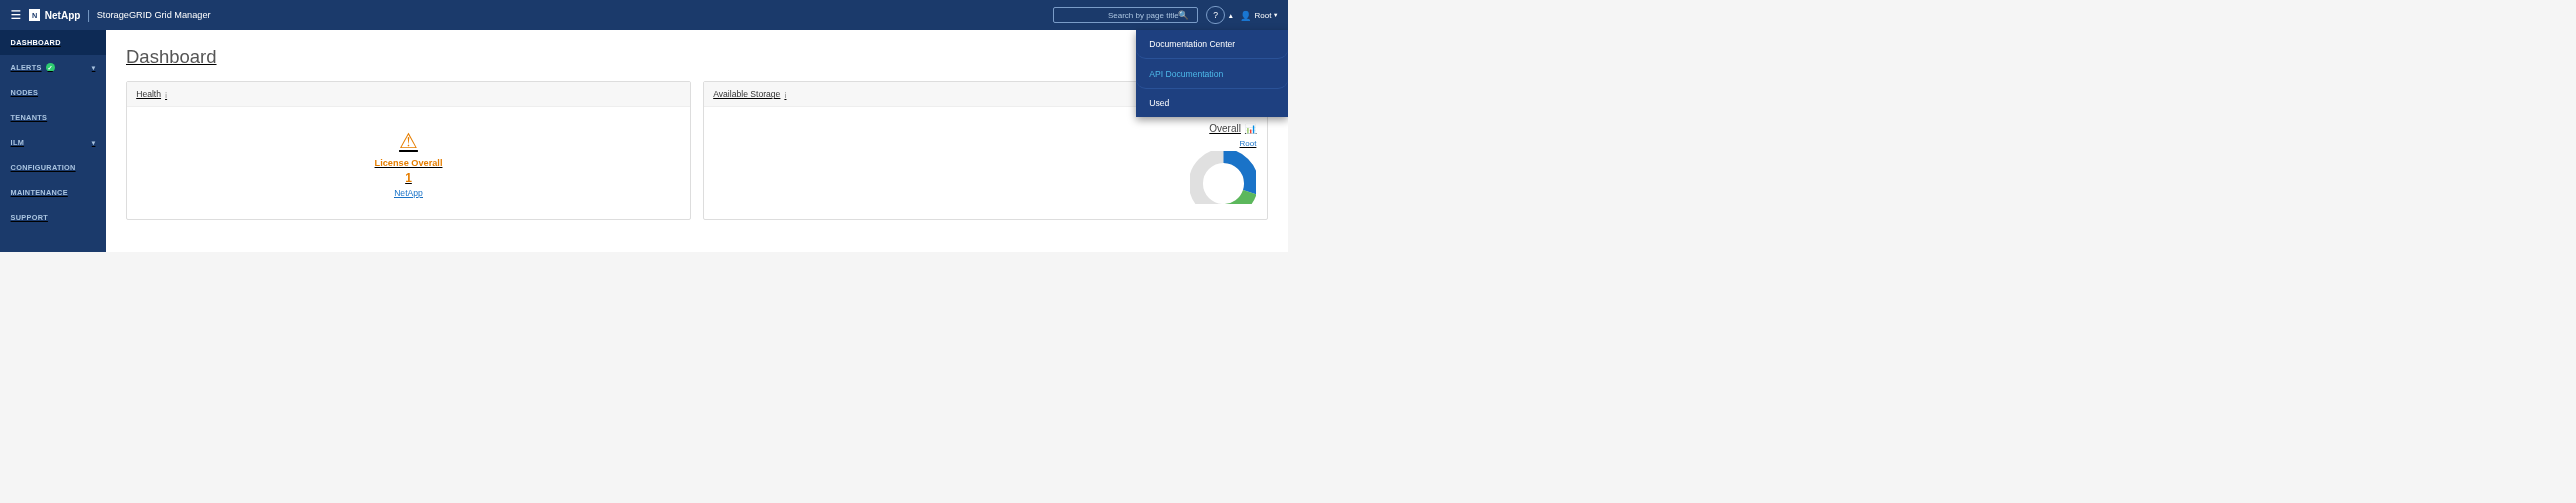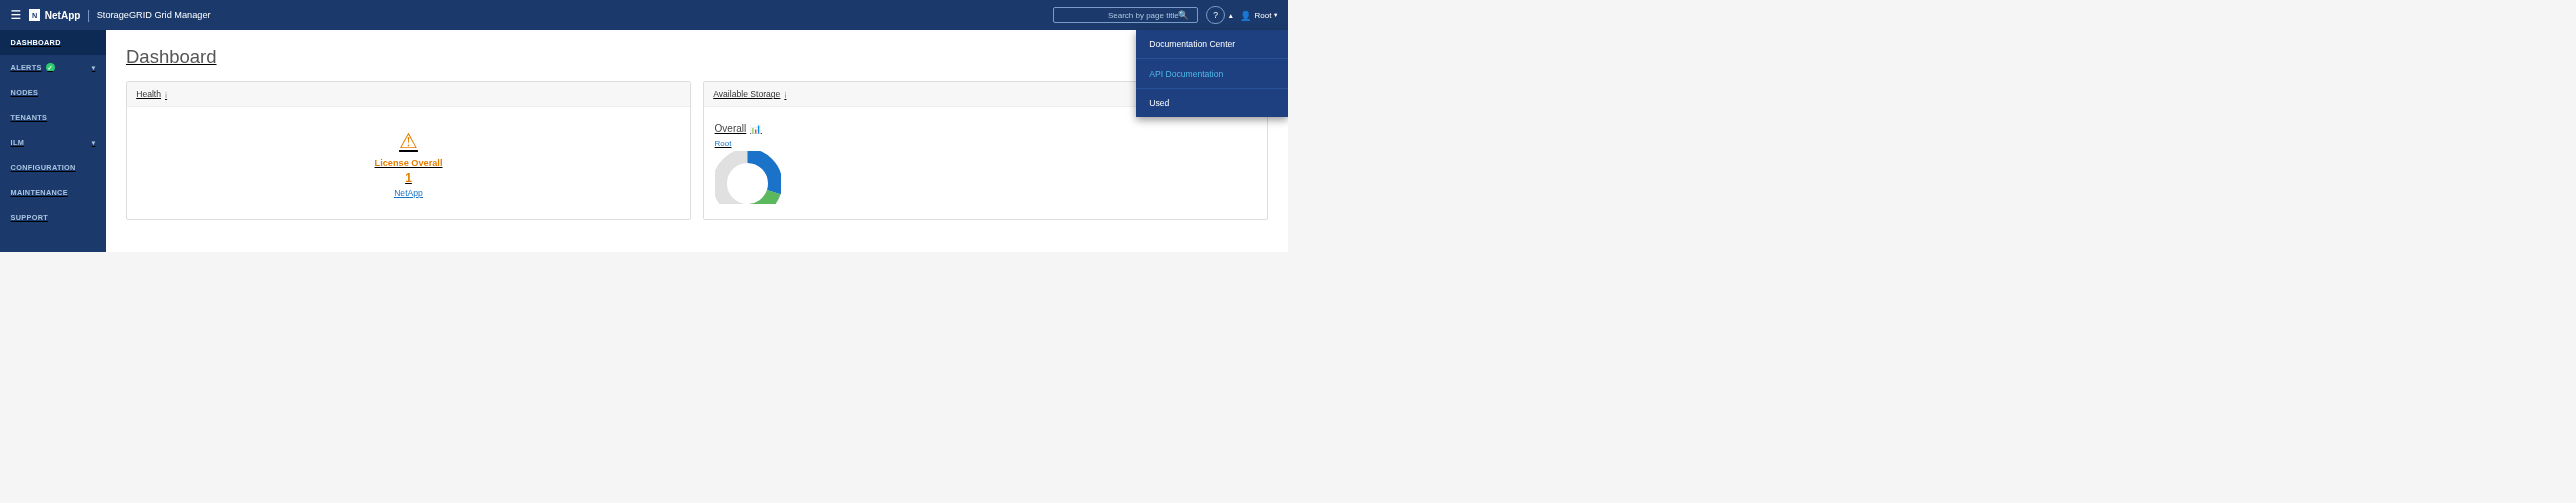--- a/index.html
+++ b/index.html
@@ -115,20 +115,21 @@
       background: #1e4080;
       z-index: 200;
       box-shadow: 0 2.6px 8px rgba(0,0,0,0.4);
     }
     .help-dropdown-item {
       padding: 9.2px 13.2px;
       color: white;
       font-size: 8.6px;
       cursor: pointer;
       border-bottom: 0.7px solid #2a5298;
+      border-radius: 10px;
     }
     .help-dropdown-item.link-item {
       color: #4db8e8;
       font-size: 8.6px;
     }
     .help-dropdown-item:last-child { border-bottom: none; }
 
     
     .layout {
       display: flex;
@@ -247,21 +248,21 @@
       color: #1a73c8;
       font-size: 8.6px;
       cursor: pointer;
       text-decoration: underline;
     }
 
     
     .storage-card-body {
       display: flex;
       flex-direction: column;
-      align-items: flex-start;
+      align-items: flex-end;
       padding: 10.6px;
     }
     .storage-overall-label {
       font-size: 10px;
       color: #444;
       margin-bottom: 5.3px;
       display: flex;
       align-items: center;
       gap: 4px;
     }

